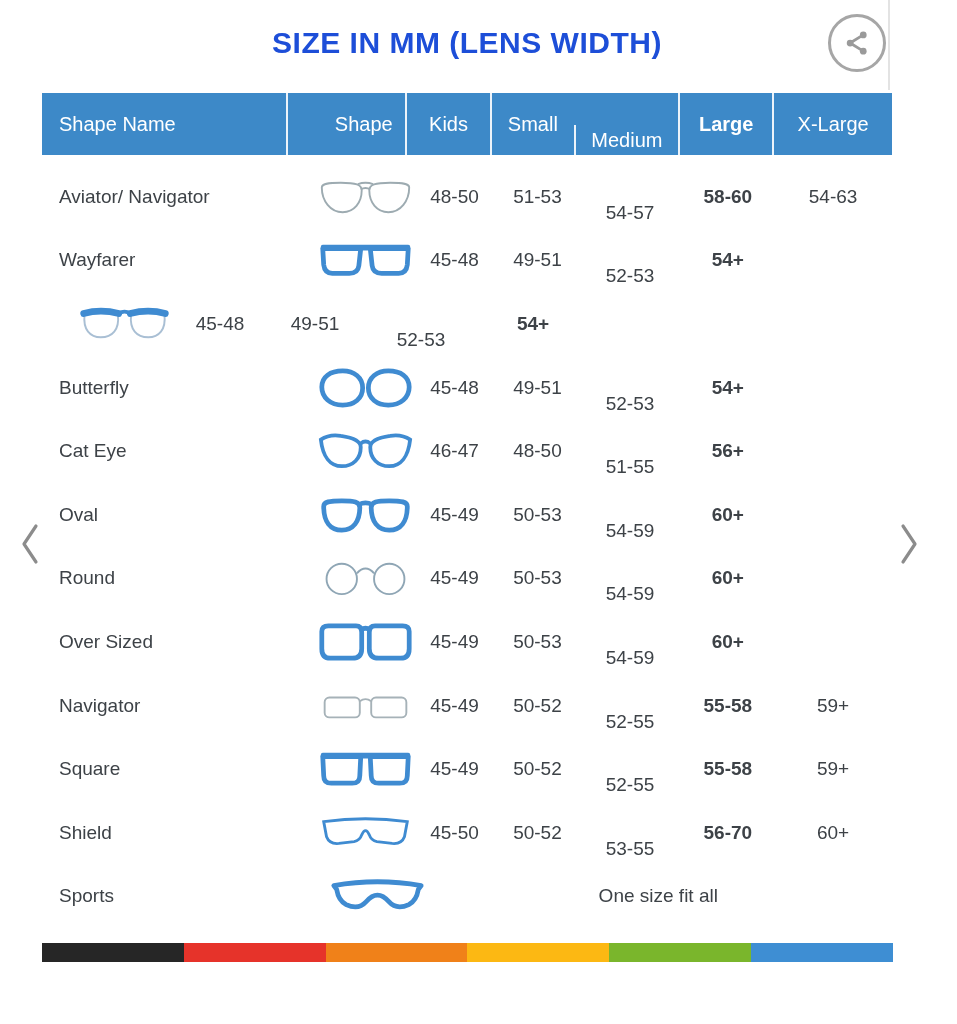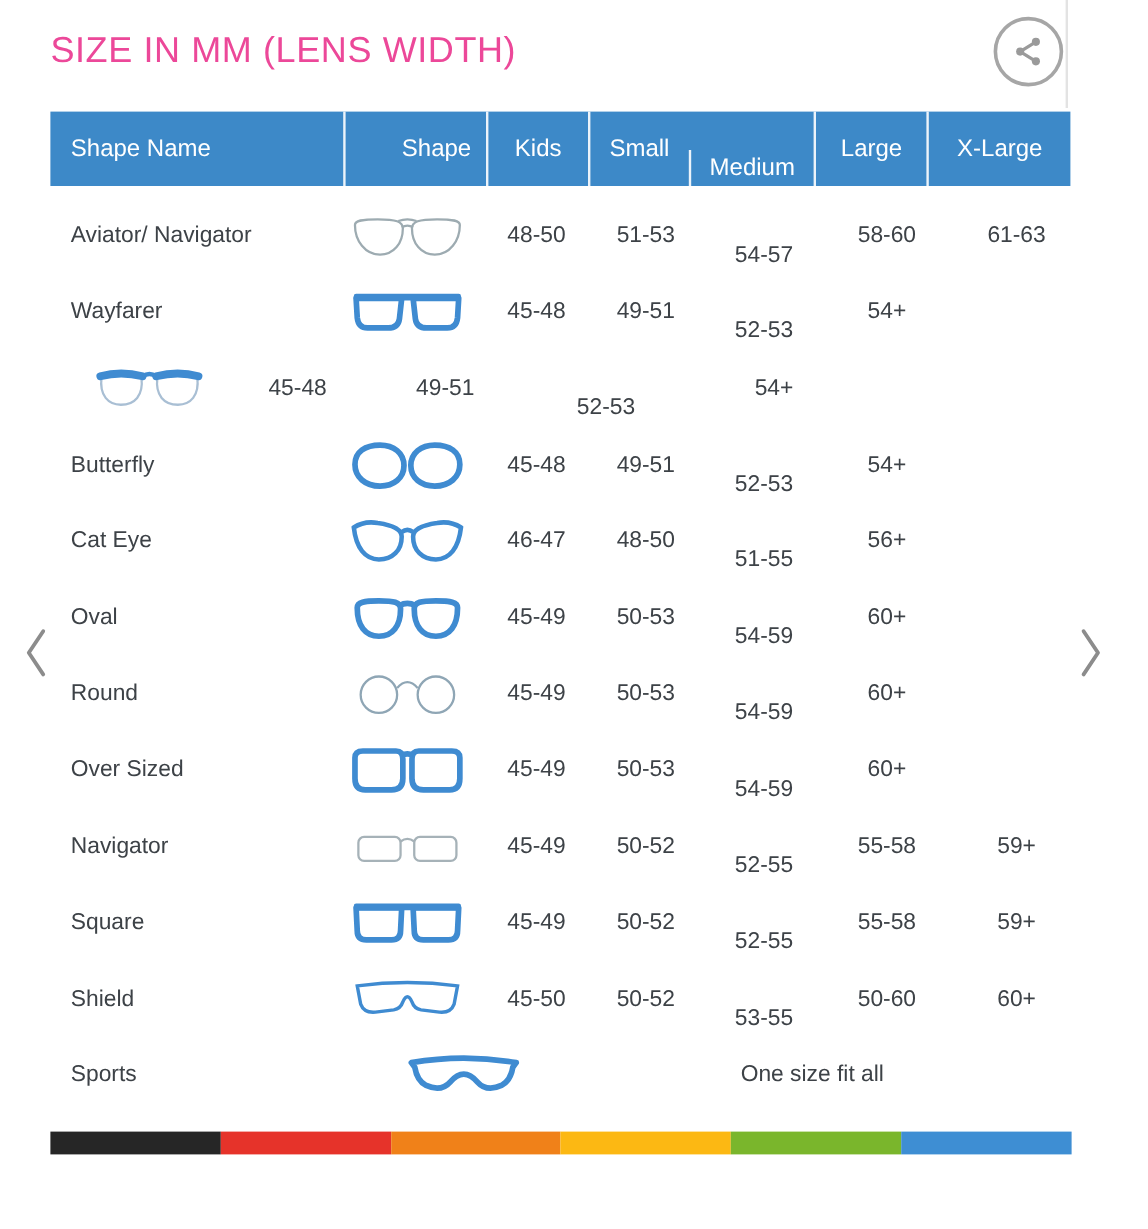--- a/index.html
+++ b/index.html
@@ -4,50 +4,50 @@
 <style>
   html,body{margin:0;padding:0;}
   body{
     width:957px;height:1024px;position:relative;overflow:hidden;
     background:#ffffff;
     font-family:"Liberation Sans","DejaVu Sans",sans-serif;
     color:#3d4247;
   }
   .page-title{
     position:absolute;left:42px;top:26px;width:850px;
-    text-align:left;font-size:30px;font-weight:normal;color:#ec4899;
+    text-align:center;font-size:30px;font-weight:bold;color:#1d4ed8;
     letter-spacing:.5px;
   }
   .share-btn{
     position:absolute;left:828px;top:14px;width:58px;height:58px;
     border:3px solid #a6a6a6;border-radius:50%;background:#fff;
     display:flex;align-items:center;justify-content:center;box-sizing:border-box;
     cursor:pointer;
   }
   .card-edge{
     position:absolute;left:888px;top:0;width:2px;height:90px;background:#e3e3e3;
   }
   .size-table{position:absolute;left:42px;top:93px;width:850px;}
   .thead{display:flex;height:62px;background:#3d89c8;}
   .th{
     display:flex;align-items:center;justify-content:center;
     color:#fff;font-size:20px;box-sizing:border-box;
     border-left:2px solid rgba(255,255,255,.9);
   }
   .th:first-child{border-left:none;}
   .tbody{margin-top:10px;}
-  .tr{display:flex;align-items:center;height:63.6px;gap:28px;}
+  .tr{display:flex;align-items:center;height:63.6px;}
   .td{display:flex;align-items:center;justify-content:center;
       font-size:19px;color:#3d4247;box-sizing:border-box;}
   .c0{width:273px;justify-content:flex-start;padding-left:17px;}
   .c1{width:130px;padding-left:35px;}
   .c2{width:96px;}
   .c3{width:94px;}
   .c4{width:118px;margin-top:32px;}
-  .c5{width:106px;}
+  .c5{width:106px;font-weight:bold;}
   .c6{width:135px;}
   .cspan{width:508px;}
   .shape-svg{width:96px;height:44px;display:block;}
   .chevron{
     position:absolute;top:519px;width:26px;height:50px;cursor:pointer;
     display:flex;align-items:center;justify-content:center;background:transparent;border:none;padding:0;
   }
   .chevron-left{left:17px;}
   .chevron-right{left:896px;}
   .footer-stripe{
@@ -93,21 +93,21 @@
               <path d="M96 12 C96 8 90 7 76 7 C60 7 54 9 54 15 C54 28 62 38 74 38 C87 38 96 26 96 12 Z"></path>
               <path d="M42 8.5 Q50 5.5 58 8.5"></path>
               <path d="M45 14 Q50 11 55 14"></path>
             </g>
           </svg>
         </div>
         <div class="td c2">48-50</div>
         <div class="td c3">51-53</div>
         <div class="td c4">54-57</div>
         <div class="td c5">58-60</div>
-        <div class="td c6">61-63</div>
+        <div class="td c6">54-63</div>
       </div>
       <div class="tr">
         <div class="td c0">Wayfarer</div>
         <div class="td c1">
           <svg viewBox="0 0 100 44" class="shape-svg">
             <g fill="none" stroke="#3f8bd1" stroke-width="5" stroke-linejoin="round">
               <path d="M5 10 L45 10 L43 28 Q42 36 33 36 L15 36 Q7 36 6 27 Z"></path>
               <path d="M95 10 L55 10 L57 28 Q58 36 67 36 L85 36 Q93 36 94 27 Z"></path>
             </g>
             <rect x="3" y="6" width="94" height="6" rx="2" fill="#3f8bd1"></rect>
@@ -260,21 +260,21 @@
       <div class="tr">
         <div class="td c0">Shield</div>
         <div class="td c1">
           <svg viewBox="0 0 100 44" class="shape-svg">
             <path d="M6 10 Q50 4 94 10 L91 26 Q88 34 78 33 L62 31 Q56 30 54 24 Q52 19.5 50 19.5 Q48 19.5 46 24 Q44 30 38 31 L22 33 Q12 34 9 26 Z" fill="none" stroke="#3f8bd1" stroke-width="3"></path>
           </svg>
         </div>
         <div class="td c2">45-50</div>
         <div class="td c3">50-52</div>
         <div class="td c4">53-55</div>
-        <div class="td c5">50-60</div>
+        <div class="td c5">56-70</div>
         <div class="td c6">60+</div>
       </div>
       <div class="tr">
         <div class="td c0">Sports</div>
         <div class="td c1">
           <svg viewBox="0 0 100 44" class="shape-svg">
             <path d="M4 11 Q50 3 96 11 L93 15 Q91 27 83 31 Q70 37 62 28 Q56 21 50 21 Q44 21 38 28 Q30 37 17 31 Q9 27 7 15 Z" fill="none" stroke="#3f8bd1" stroke-width="5" stroke-linejoin="round"></path>
           </svg>
         </div>
         <div class="td cspan">One size fit all</div>

